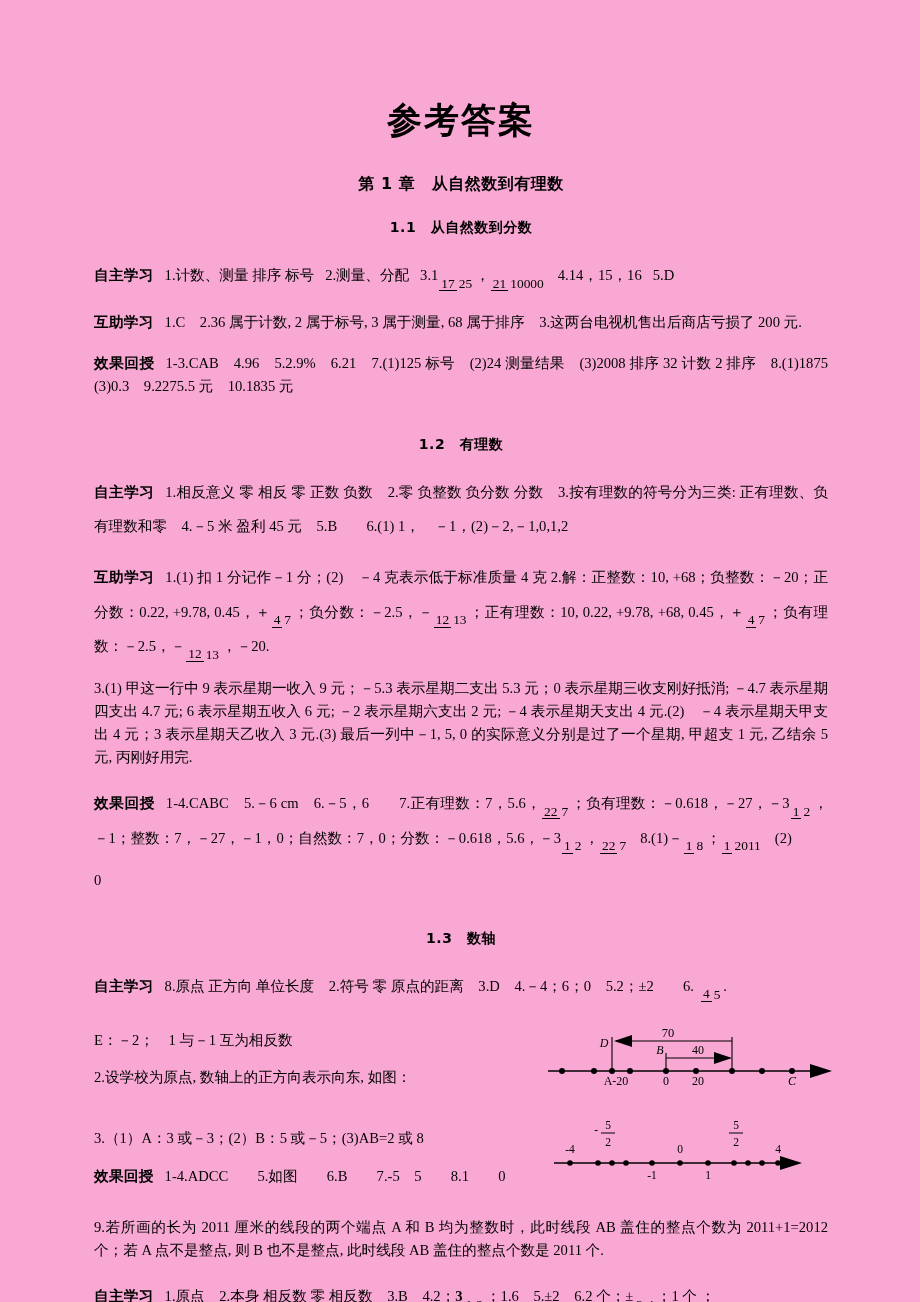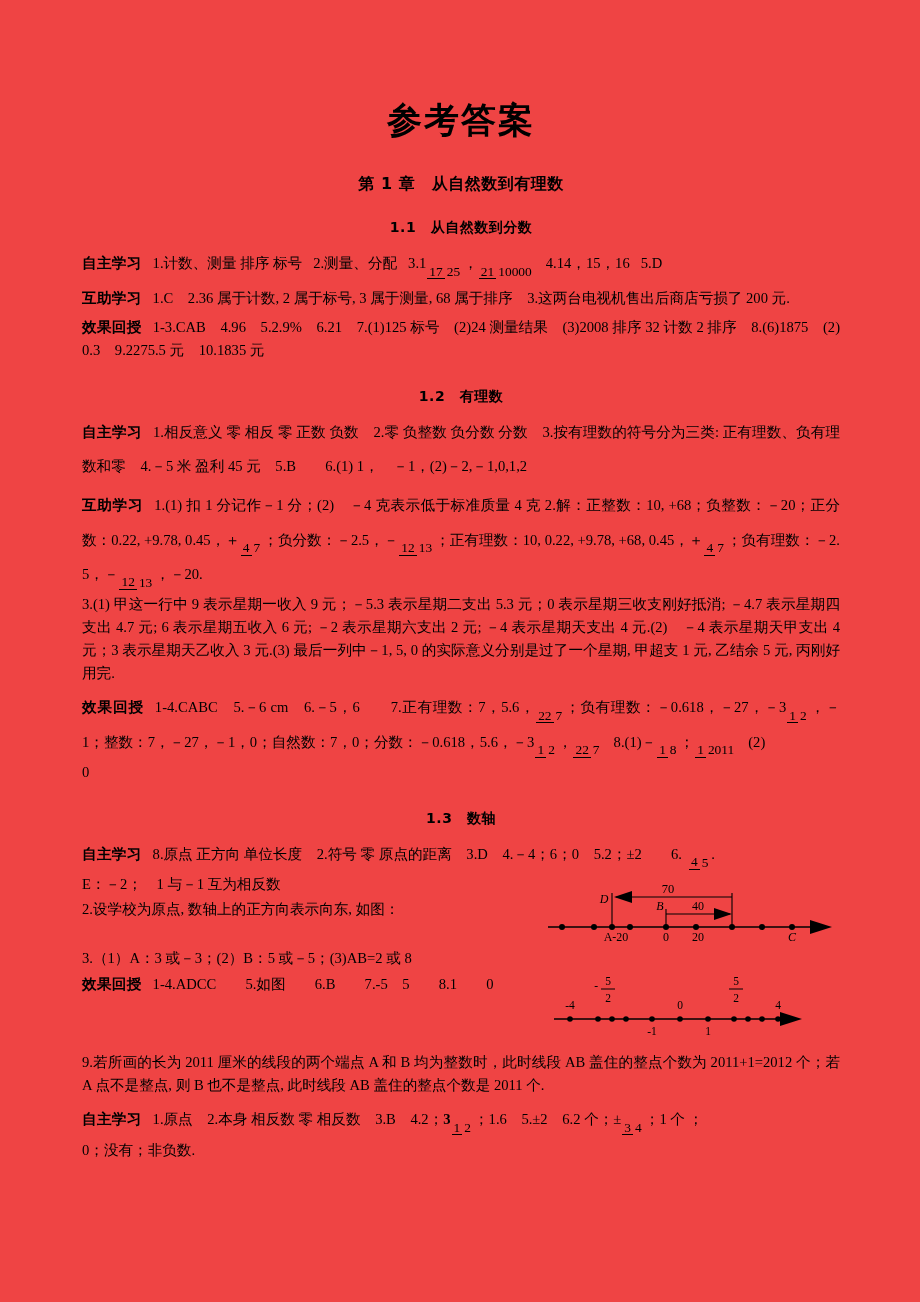--- a/index.html
+++ b/index.html
@@ -10,21 +10,21 @@
   }
   body {
     font-family: "Liberation Serif", "DejaVu Serif", serif;
     color: #000000;
   }
   .page {
     position: relative;
     width: 920px;
     height: 1302px;
     margin: 0 auto;
-    background: #ef4444;
+    background: #f9a8d4;
     overflow: hidden;
     box-sizing: border-box;
     padding: 0;
   }
   .content {
     position: absolute;
     left: 82px;
     top: 0;
     width: 758px;
   }
@@ -58,21 +58,21 @@
     padding-top: 18px;
     padding-bottom: 4px;
     letter-spacing: 0.5px;
   }
   .section-title.spaced-top { padding-top: 26px; }
 
   
   .para {
     font-size: 14.6px;
     line-height: 1.58;
-    margin: 0;
+    margin: 12px;
     padding-top: 5px;
     text-align: justify;
     text-justify: inter-ideograph;
     word-break: break-all;
   }
   .para.loose { line-height: 2.35; }
   .para.tight { padding-top: 2px; }
 
   .lbl {
     font-family: "DejaVu Sans", sans-serif;
@@ -138,21 +138,21 @@
           <span class="num">21</span>
           <span class="den">10000</span>
         </span><span class="gap"></span><span>4.14，15，16</span><span class="gap"></span><span>5.D</span>
     </p>
 
     <p class="para">
       <span class="lbl">互助学习</span><span class="gap"></span><span>1.C　2.36 属于计数, 2 属于标号, 3 属于测量, 68 属于排序　3.这两台电视机售出后商店亏损了 200 元.</span>
     </p>
 
     <p class="para">
-      <span class="lbl">效果回授</span><span class="gap"></span><span>1-3.CAB　4.96　5.2.9%　6.21　7.(1)125 标号　(2)24 测量结果　(3)2008 排序 32 计数 2 排序　8.(6)1875　(2)0.3　9.2275.5 元　10.1835 元</span>
+      <span class="lbl">效果回授</span><span class="gap"></span><span>1-3.CAB　4.96　5.2.9%　6.21　7.(1)125 标号　(2)24 测量结果　(3)2008 排序 32 计数 2 排序　8.(1)1875　(3)0.3　9.2275.5 元　10.1835 元</span>
     </p>
 
     <div class="section-title spaced-top">1.2　有理数</div>
 
     <p class="para loose">
       <span class="lbl">自主学习</span><span class="gap"></span><span>1.相反意义 零 相反 零 正数 负数　2.零 负整数 负分数 分数　3.按有理数的符号分为三类:</span>
       <span>正有理数、负有理数和零　4.－5 米 盈利 45 元　5.B　　6.(1) 1，　－1，(2)－2,－1,0,1,2</span>
     </p>
 
     <p class="para loose">

